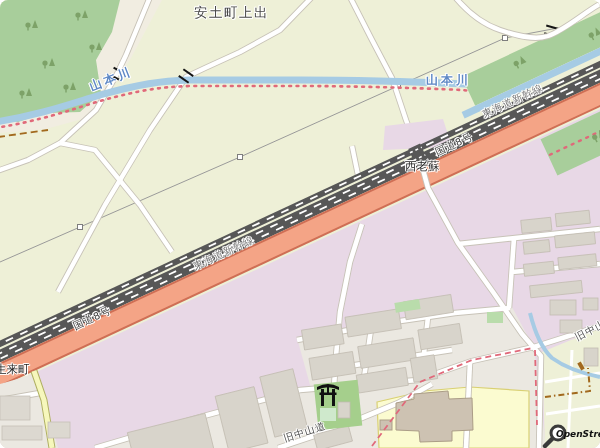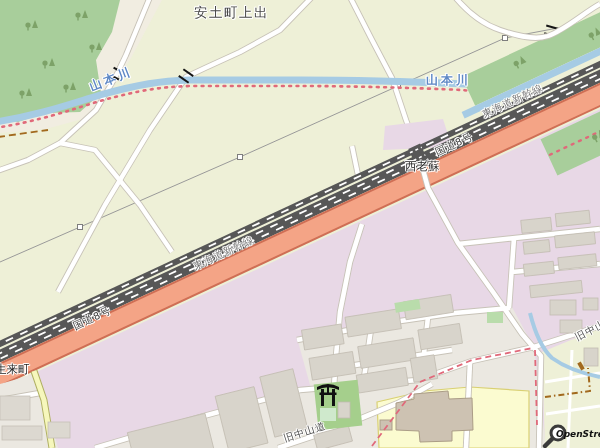--- a/index.html
+++ b/index.html
@@ -1,16 +1,16 @@
 <!DOCTYPE html>
 <html><head>
 <meta charset="utf-8">
 <style>
   html,body{margin:0;padding:0;background:#fff;}
-  #map{position:relative;width:600px;height:448px;overflow:hidden;font-family:"DejaVu Sans",sans-serif;background:#eef0d7;}
+  #map{position:relative;width:600px;height:448px;overflow:hidden;font-family:"DejaVu Sans",sans-serif;background:#eef0d7;border-radius:8px;}
   #map svg{position:absolute;left:0;top:0;}
   .lbl{position:absolute;white-space:nowrap;line-height:1;z-index:5;
        text-shadow:-1px 0 0 #fff,1px 0 0 #fff,0 -1px 0 #fff,0 1px 0 #fff,1px 1px 0 #fff,-1px -1px 0 #fff;}
   .lbl-place{font-size:13.5px;color:#474747;letter-spacing:1.5px;}
   .lbl-river{font-size:12px;color:#5d87c5;letter-spacing:3px;font-weight:bold;}
   .lbl-rail{font-size:10px;color:#6f6f6f;letter-spacing:1px;}
   .lbl-road8{font-size:10px;color:#3a3a3a;letter-spacing:1px;}
   .lbl-place-sm{font-size:11.5px;color:#1f1f1f;}
   .lbl-street{font-size:10px;color:#4a4a4a;letter-spacing:1px;}
   .rot-25{transform:rotate(-25deg);transform-origin:left center;}

